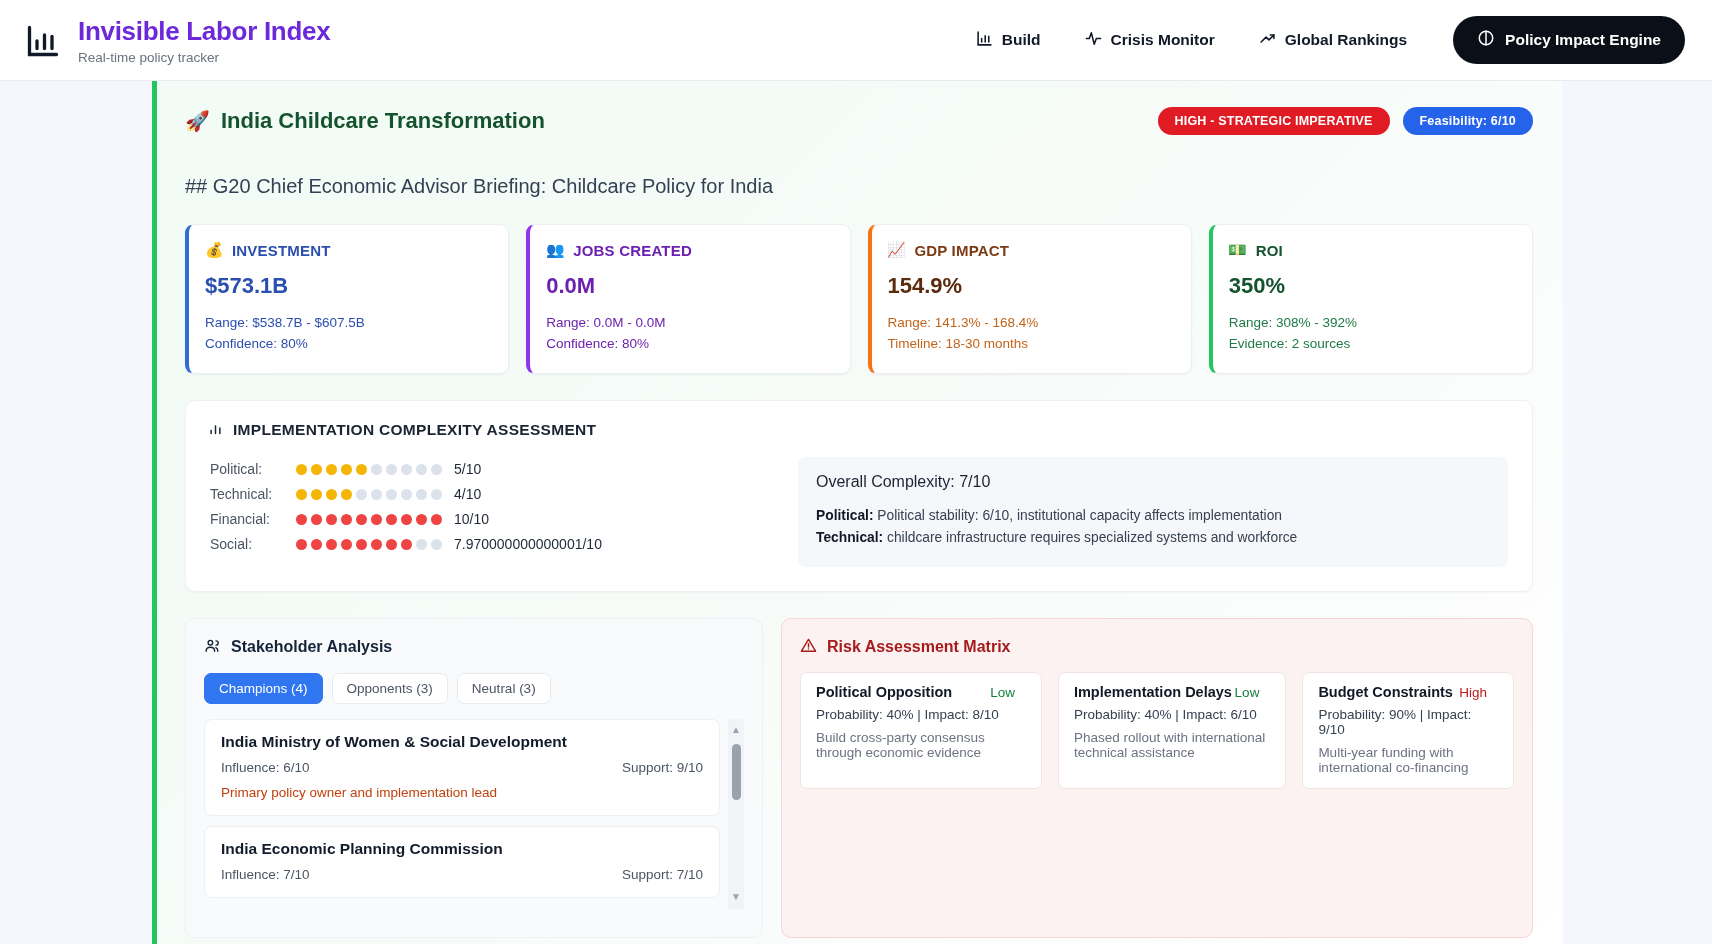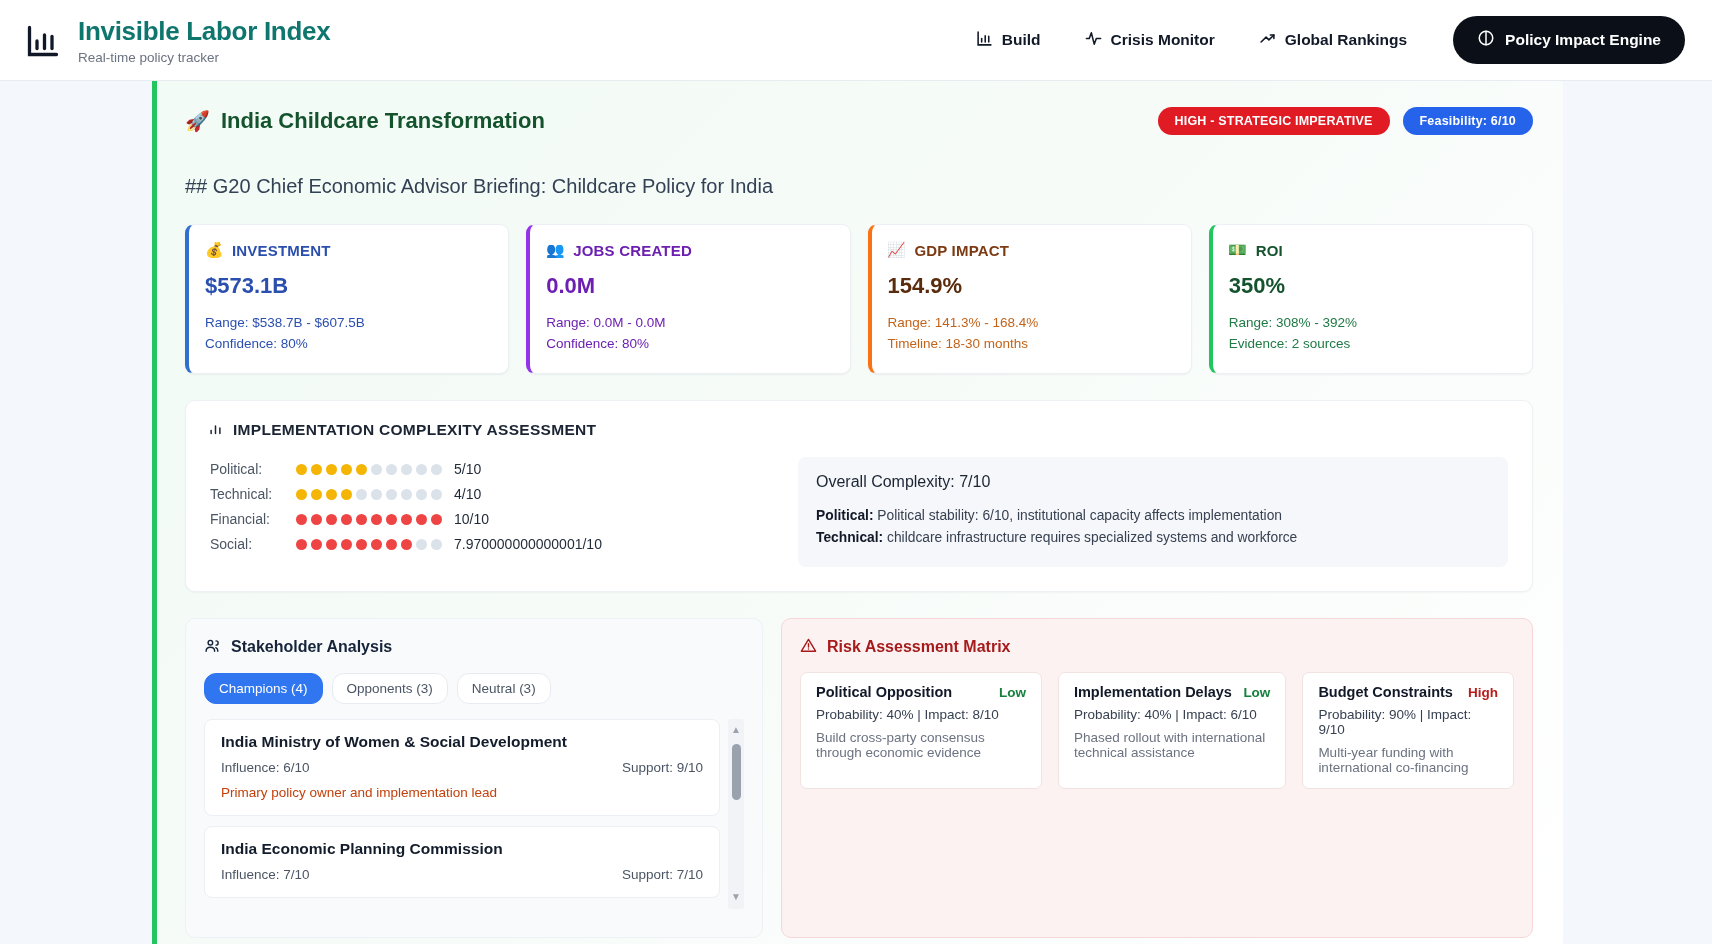--- a/index.html
+++ b/index.html
@@ -17,21 +17,21 @@
     display: flex;
     align-items: center;
     padding: 0 27px 0 25px;
     border-bottom: 1px solid #e8ecf1;
     position: relative;
   }
   .brand { display: flex; align-items: center; gap: 17px; }
   .brand-logo { width: 36px; height: 34px; color: #111827; flex: none; }
   .brand-text { display: flex; flex-direction: column; gap: 3px; }
   .brand-title {
-    font-size: 26px; font-weight: bold; color: #0f766e; letter-spacing: -0.3px;
+    font-size: 26px; font-weight: bold; color: #6d28d9; letter-spacing: -0.3px;
   }
   .brand-sub { font-size: 13.5px; color: #6b7280; }
 
   .nav { margin-left: auto; display: flex; align-items: center; gap: 0; }
   .nav-item {
     display: flex; align-items: center; gap: 9px;
     padding: 10px 22px;
     font-size: 15.5px; font-weight: bold; color: #111827;
     cursor: pointer; background: none; border: none;
     font-family: inherit; white-space: nowrap;
@@ -187,21 +187,21 @@
     padding: 18px 18px 20px;
     height: 320px;
   }
   .stake-title {
     display: flex; align-items: center; gap: 10px;
     font-size: 16px; font-weight: bold; color: #16243a;
     margin-bottom: 15px;
   }
   .tabs { display: flex; gap: 9px; margin-bottom: 15px; }
   .tab {
-    border-radius: 12px; padding: 7px 14px;
+    border-radius: 7px; padding: 7px 14px;
     font-size: 13.5px; color: #4b5563;
     background: #ffffff; border: 1px solid #e7ebf0;
     cursor: pointer; font-family: inherit; white-space: nowrap;
   }
   .tab.active { background: #2f76f0; color: #ffffff; border-color: #2f76f0; }
 
   .stake-scroll { display: flex; gap: 8px; }
   .stake-list {
     flex: 1; display: flex; flex-direction: column; gap: 10px;
     overflow: hidden; height: 190px;
@@ -243,22 +243,22 @@
   .risk-list { display: flex; flex-direction: row; gap: 16px; }
   .risk-card {
     background: #ffffff; border: 1px solid #f2e3e3; border-radius: 7px;
     padding: 11px 15px 13px;
     position: relative;
   }
   .risk-name { font-size: 14.5px; font-weight: bold; color: #111827; margin-bottom: 7px; }
   .risk-meta { font-size: 13.5px; color: #374151; margin-bottom: 8px; }
   .risk-note { font-size: 13.5px; color: #6b7280; }
   .risk-level {
-    position: absolute; right: 15px; top: 12px;
-    font-size: 13.5px; font-weight: bold;
+    position: absolute; right: 26px; top: 12px;
+    font-size: 13.5px; font-weight: normal;
   }
   .lvl-Low  { color: #15803d; }
   .lvl-High { color: #b91c1c; }
 
   .bottom-stub {
     margin-top: 22px;
     height: 40px;
     background: #f6fbf8;
     border: 1px solid #eef3ef;
     border-radius: 10px;

